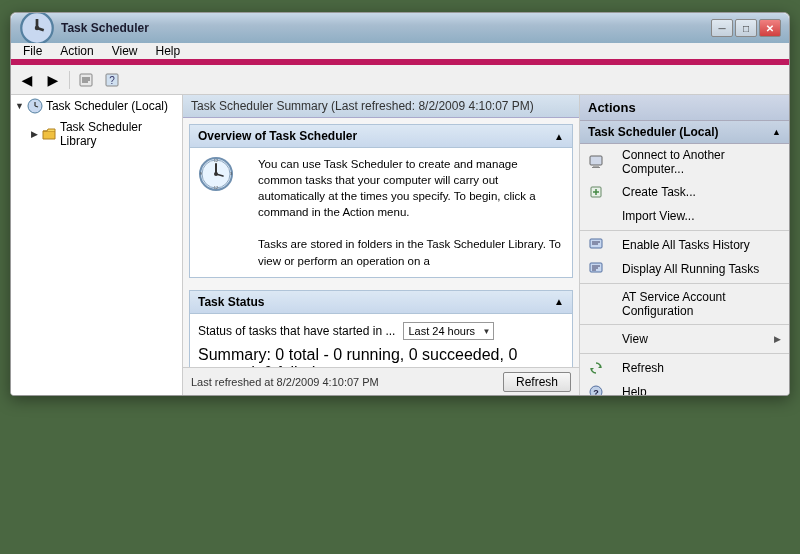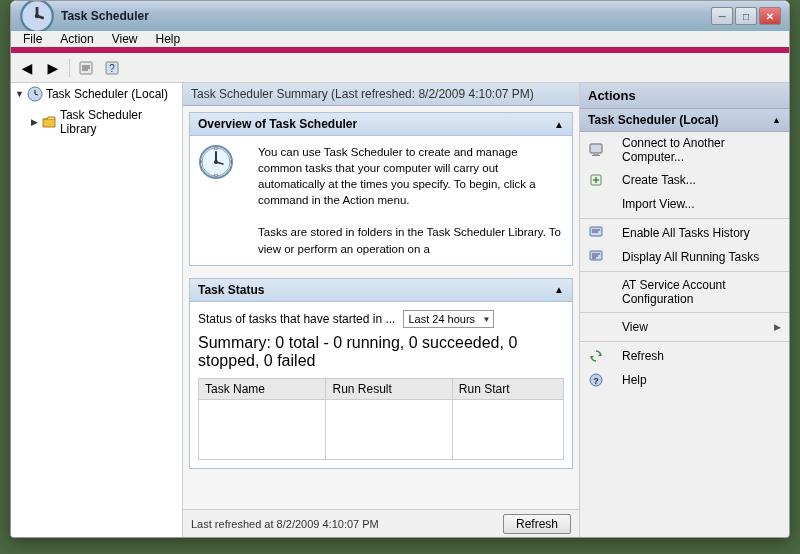--- a/index.html
+++ b/index.html
@@ -7,22 +7,22 @@
       width: 800px;
       height: 554px;
       background: #4a6741;
       font-family: 'Segoe UI', Tahoma, sans-serif;
       font-size: 12px;
       overflow: hidden;
     }
 
     .window {
       width: 780px;
-      height: 538px;
-      margin: 0 auto;
+      height: 384px;
+      margin: 12px auto;
       background: #ffffff;
       border: 1px solid #999;
       border-radius: 6px 6px 4px 4px;
       box-shadow: 0 4px 16px rgba(0,0,0,0.4);
       display: flex;
       flex-direction: column;
       overflow: hidden;
     }
 
     

